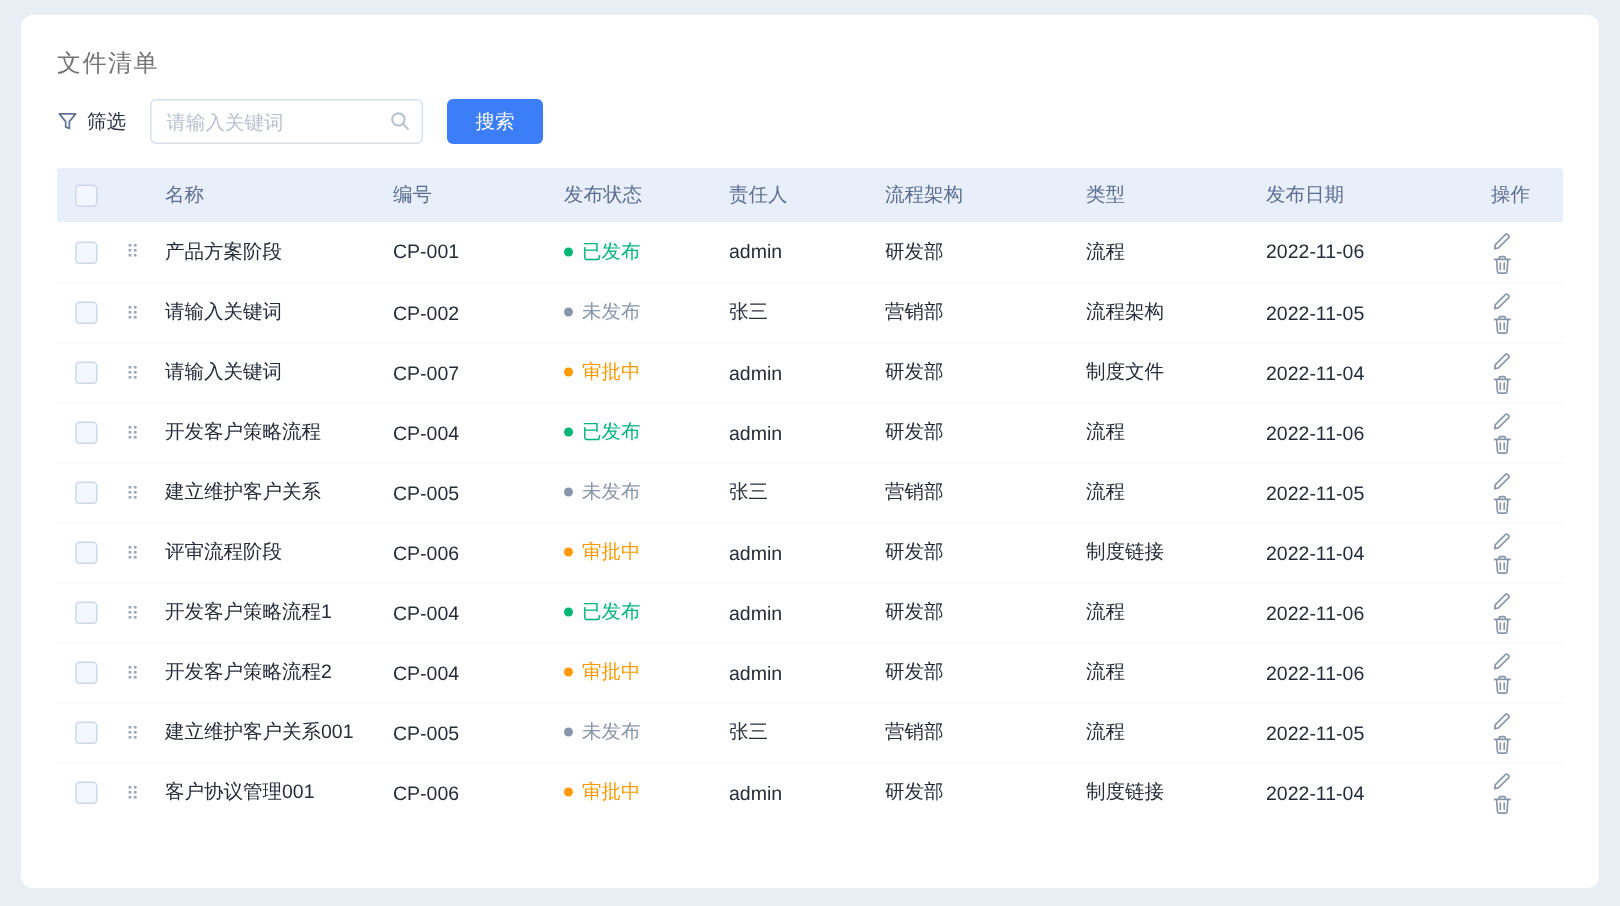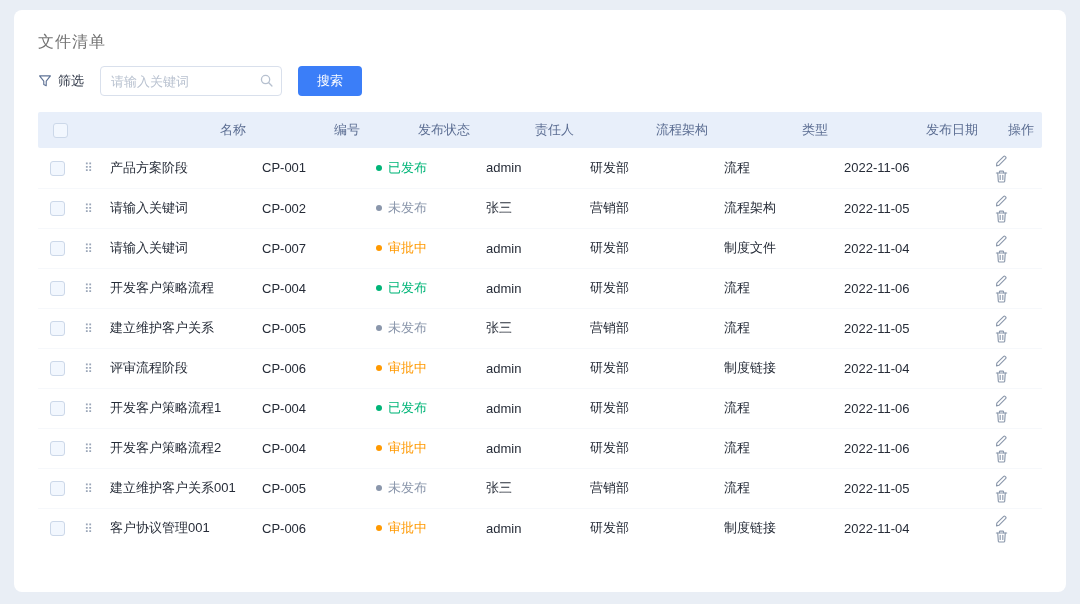--- a/index.html
+++ b/index.html
@@ -76,21 +76,21 @@
     width:100%;
     border-collapse:collapse;
     table-layout:fixed;
     font-size:13px;
   }
   thead th {
     background:#e8effa;
     color:#5b6d92;
     font-weight:normal;
     height:36px;
-    text-align:right;
+    text-align:left;
     padding:0 8px;
     font-size:13px;
   }
   thead th:first-child { border-radius:2px 0 0 2px; }
   thead th:last-child  { border-radius:0 2px 2px 0; }
   tbody td {
     height:40px;
     padding:0 8px;
     color:#262c38;
     border-bottom:1px solid #f6f8fb;

